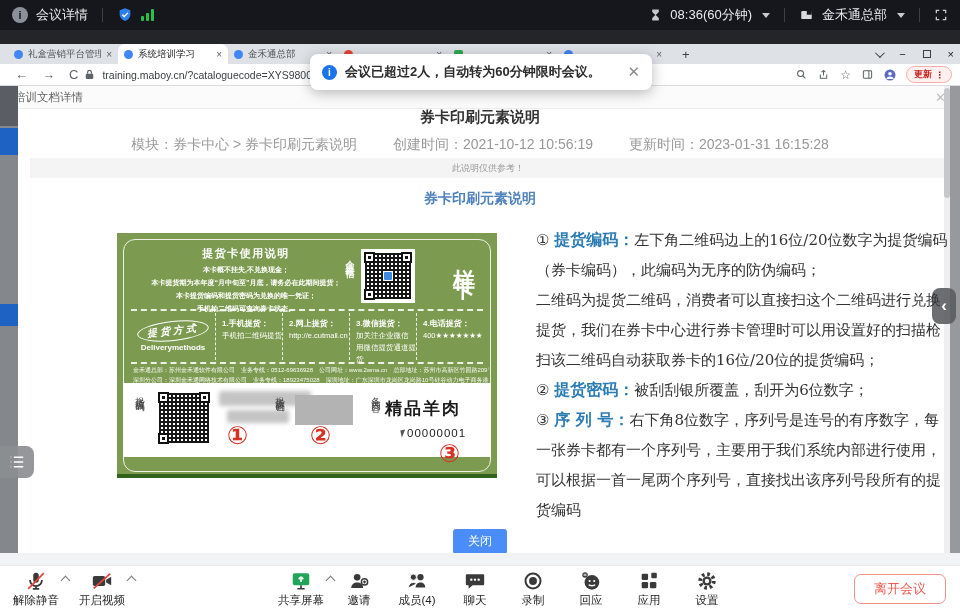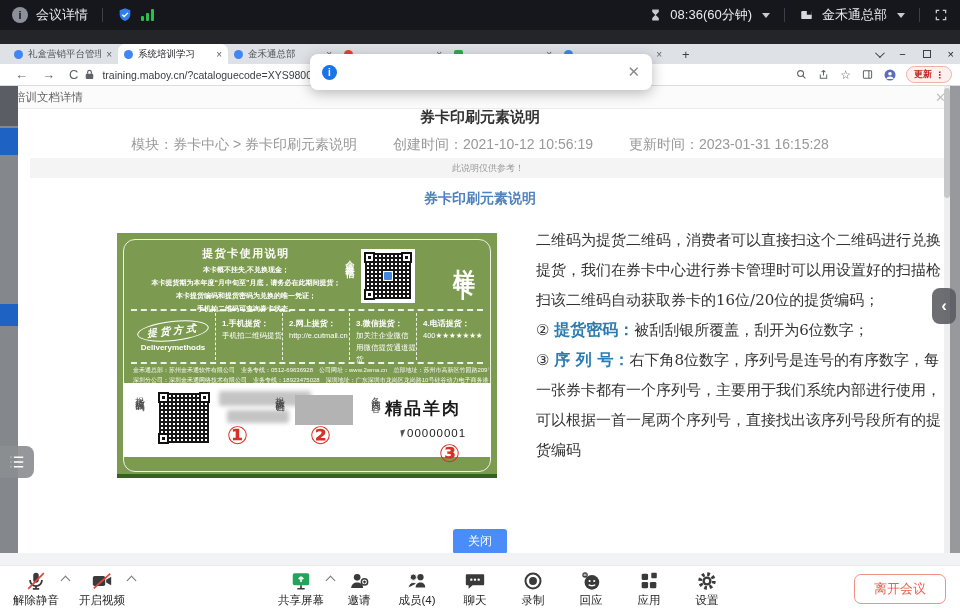--- a/index.html
+++ b/index.html
@@ -270,20 +270,21 @@
         </span>
     </span>
     <span class="update-pill">
       <span>更新</span>
       <span>⋮</span>
     </span>
   </div>
 
   <div class="toast">
     <span class="toast-ic">i</span>
+    <span class="toast-msg">会议已超过2人，自动转为60分钟限时会议。</span>
     <span class="toast-close">✕</span>
   </div>
 
   <div class="page">
 
     <div class="panel-header">
       <span class="ph-title">培训文档详情</span>
       <span class="ph-close">✕</span>
     </div>
 
@@ -387,20 +388,21 @@
         <div class="remark">精品羊肉</div>
         <div class="serial">
           <span class="ptr"></span>
           <span>00000001</span>
         </div>
       </div>
       <div class="badge" style="left:322px; top:208px;">③</div>
     </div>
 
     <div class="doc-text">
+      <p><span>①</span> <span class="key">提货编码：</span><span>左下角二维码边上的16位/20位数字为提货编码（券卡编码），此编码为无序的防伪编码；</span></p>
       <p><span>二维码为提货二维码，消费者可以直接扫这个二维码进行兑换提货，我们在券卡中心进行券卡管理时可以用设置好的扫描枪扫该二维码自动获取券卡的16位/20位的提货编码；</span></p>
       <p><span>②</span> <span class="key">提货密码：</span><span>被刮刮银所覆盖，刮开为6位数字；</span></p>
       <p><span>③</span> <span class="key">序 列 号：</span><span>右下角8位数字，序列号是连号的有序数字，每一张券卡都有一个序列号，主要用于我们系统内部进行使用，可以根据一首一尾两个序列号，直接找出该序列号段所有的提货编码</span></p>
     </div>
 
     <div class="close-row">
       <span class="close-btn">关闭</span>
     </div>
   </div>
 

